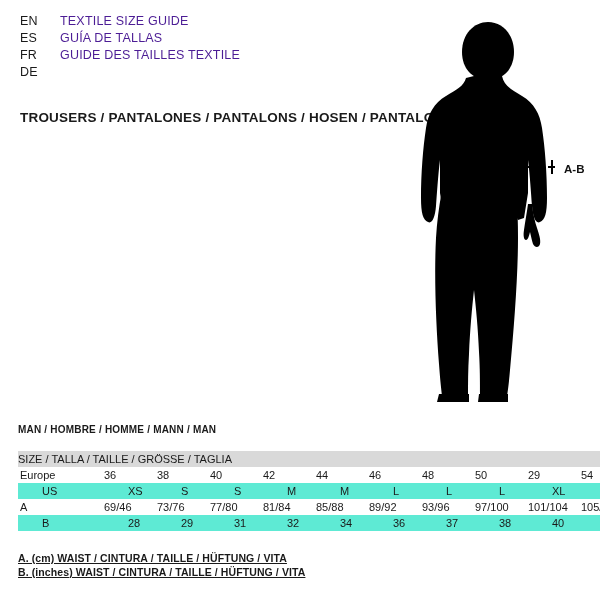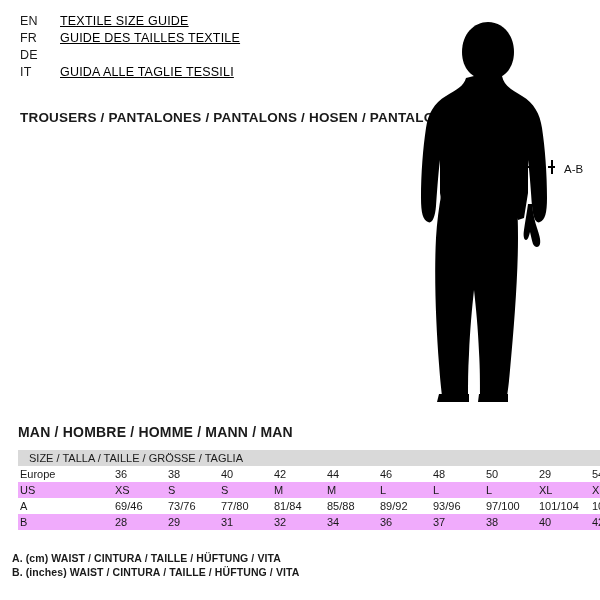--- a/index.html
+++ b/index.html
@@ -34,23 +34,22 @@
     height: 17px;
     font-size: 12.5px;
     letter-spacing: 0.2px;
   }
   .lang-code {
     width: 40px;
     flex: 0 0 40px;
     color: #1a1a1a;
   }
   .lang-text {
-    color: #000000;
+    color: #4c1d95;
     white-space: nowrap;
-    text-decoration: underline;
   }
 
   .section-title {
     position: absolute;
     left: 20px;
     top: 110px;
     font-size: 13.5px;
     font-weight: bold;
     letter-spacing: 0.2px;
     white-space: nowrap;
@@ -67,99 +66,101 @@
   .figure-svg {
     position: absolute;
     left: 0;
     top: 0;
   }
   .ab-label {
     position: absolute;
     left: 164px;
     top: 155px;
     font-size: 11.5px;
-    font-weight: normal;
+    font-weight: bold;
     color: #111;
   }
 
   
   .table-area {
     position: absolute;
     left: 18px;
     top: 424px;
     width: 566px;
   }
   .table-caption {
-    font-size: 14px;
+    font-size: 10px;
     font-weight: bold;
     letter-spacing: 0.2px;
-    margin-bottom: 10px;
+    margin-bottom: 16px;
   }
   table.size-table {
     border-collapse: collapse;
     width: 566px;
     font-size: 11px;
     table-layout: fixed;
   }
   table.size-table td, table.size-table th {
     text-align: left;
     padding: 2px 0 2px 0;
     font-weight: normal;
     color: #1a1a1a;
     white-space: nowrap;
   }
   table.size-table tr.header-row td {
     background: #d9d9d9;
     font-weight: normal;
   }
   table.size-table tr.shaded td {
-    background: #f0abfc;
+    background: #5eead4;
+    padding-left: 24px;
   }
   table.size-table td.label-col {
     width: 86px;
     padding-left: 2px;
   }
   table.size-table td.val {
     width: 53px;
   }
   table.size-table tr.header-row td.label-col {
-    padding-left: 11px;
+    padding-left: 0;
   }
 
   .footnotes {
     position: absolute;
-    left: 12px;
+    left: 18px;
     top: 551px;
     font-size: 10.5px;
     line-height: 14px;
     font-weight: bold;
     letter-spacing: 0.1px;
+    text-decoration: underline;
   }
   .footnotes div { white-space: nowrap; }
 </style>
 </head>
 <body>
 
 <div class="page">
 
   <div class="lang-block">
     <div class="lang-row">
       <span class="lang-code">EN</span>
       <span class="lang-text">TEXTILE SIZE GUIDE</span>
     </div>
     <div class="lang-row">
+      <span class="lang-code">ES</span>
+      <span class="lang-text">GUÍA DE TALLAS</span>
+    </div>
+    <div class="lang-row">
       <span class="lang-code">FR</span>
       <span class="lang-text">GUIDE DES TAILLES TEXTILE</span>
     </div>
     <div class="lang-row">
       <span class="lang-code">DE</span>
-    </div>
-    <div class="lang-row">
-      <span class="lang-code">IT</span>
-      <span class="lang-text">GUIDA ALLE TAGLIE TESSILI</span>
     </div>
   </div>
 
   <div class="section-title">TROUSERS / PANTALONES / PANTALONS / HOSEN / PANTALONI</div>
 
   <div class="figure-wrap">
     <svg class="figure-svg" width="200" height="400" viewBox="0 0 200 400">
 
       <path d="M62,44 C62,26 74,14 88,14 C102,14 114,26 114,44 C114,60 104,72 88,72 C72,72 62,60 62,44 Z" fill="#000000"></path>
 

